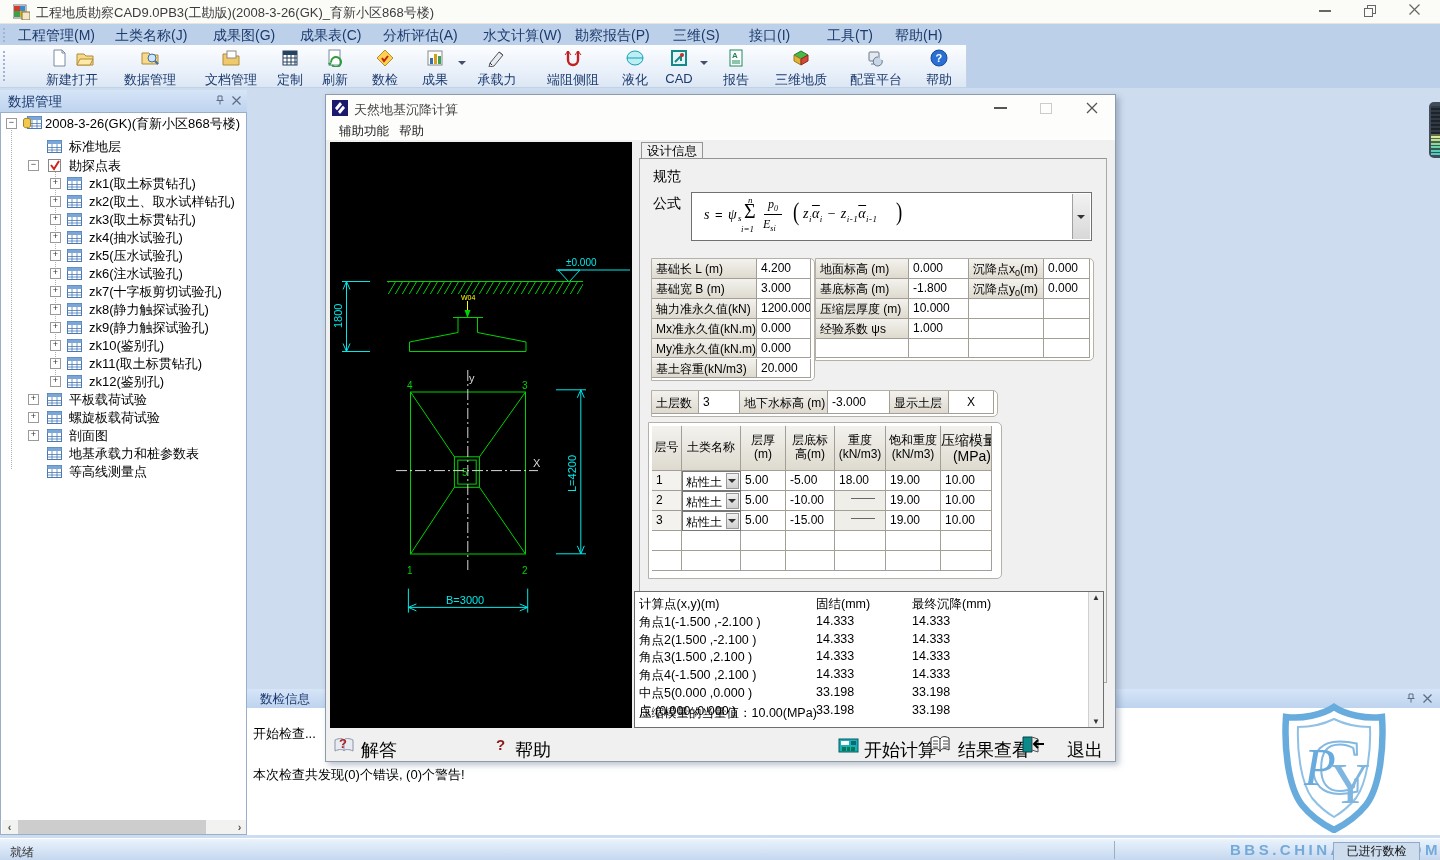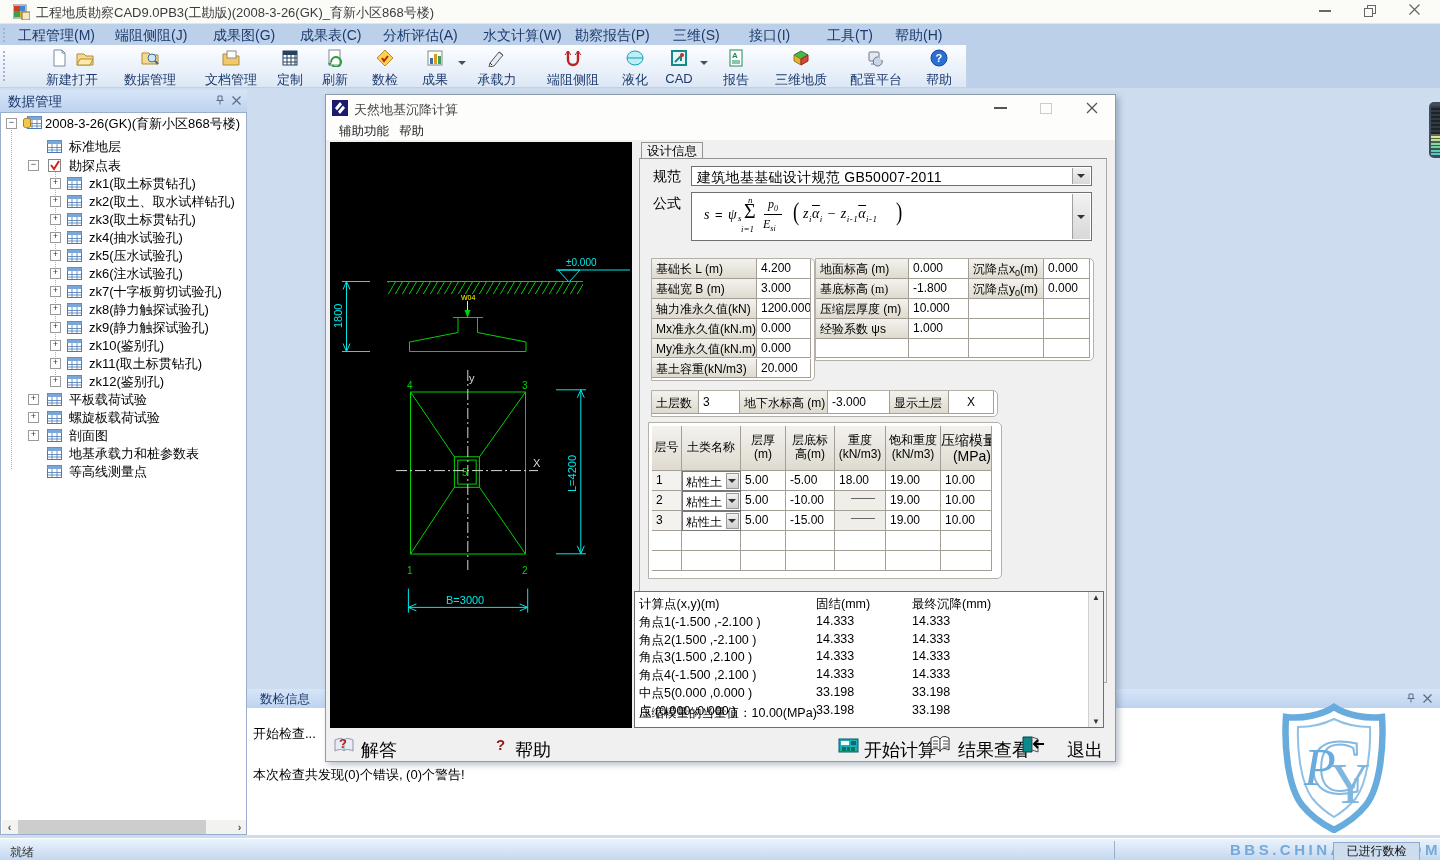--- a/index.html
+++ b/index.html
@@ -75,21 +75,21 @@
   </svg>
 <div class="ab" style="left:1319px;top:10px;width:12px;height:1.5px;background:#666"></div>
 <div class="ab" style="left:1367px;top:5px;width:7px;height:7px;border:1px solid #666;background:#fbfbf8"></div>
 <div class="ab" style="left:1364px;top:8px;width:7px;height:7px;border:1px solid #666;background:#fbfbf8"></div>
 <svg class="ab" style="left:1409px;top:4px" width="11" height="11" viewBox="0 0 11 11">
     <path d="M0.5 0.5l10 10M10.5 0.5l-10 10" stroke="#666" stroke-width="1.2"></path>
   </svg>
 <div class="ab" id="menubar">
  <div class="ab grip" style="left:3px;top:4px;height:14px"></div>
  <span class="mitem" style="left:18px">工程管理(M)</span>
- <span class="mitem" style="left:115px">端阻侧阻(J)</span>
+ <span class="mitem" style="left:115px">土类名称(J)</span>
  <span class="mitem" style="left:213px">成果图(G)</span>
  <span class="mitem" style="left:300px">成果表(C)</span>
  <span class="mitem" style="left:383px">分析评估(A)</span>
  <span class="mitem" style="left:483px">水文计算(W)</span>
  <span class="mitem" style="left:575px">勘察报告(P)</span>
  <span class="mitem" style="left:673px">三维(S)</span>
  <span class="mitem" style="left:749px">接口(I)</span>
  <span class="mitem" style="left:827px">工具(T)</span>
  <span class="mitem" style="left:895px">帮助(H)</span>
 </div>
@@ -492,26 +492,20 @@
 <line x1="78.4" y1="446.6" x2="78.4" y2="470.6" stroke="#00e8e8"></line>
 <line x1="197.7" y1="446.6" x2="197.7" y2="470.6" stroke="#00e8e8"></line>
 <path d="M78.4 465.4l8 -3.5M78.4 465.4l8 3.5" stroke="#00e8e8" fill="none"></path>
 <path d="M197.7 465.4l-8 -3.5M197.7 465.4l-8 3.5" stroke="#00e8e8" fill="none"></path>
 <text x="116" y="462" fill="#00e8e8" font-size="11" font-family="Liberation Sans">B=3000</text>
 </svg>
     </div>
  <div class="ab" id="tab">设计信息</div>
  <div class="ab" id="tabpage"></div>
  <div class="dlbl" style="left:327px;top:73px">规范</div>
- <div class="combo" style="left:365px;top:71px;width:401px;height:20px">
-      <span style="position:absolute;left:5px;top:2px;font-size:14px;letter-spacing:0.3px">建筑地基基础设计规范 GB50007-2011</span>
-      <div class="cbtn">
-        <div class="carr"></div>
-      </div>
-    </div>
  <div class="dlbl" style="left:327px;top:100px">公式</div>
  <div class="combo" style="left:365px;top:97px;width:401px;height:49px">
       <span style="position:absolute;left:12px;top:14px;font-family:'Liberation Serif',serif;font-style:italic;font-size:14px">s</span>
       <span style="position:absolute;left:23px;top:14px;font-size:13px">=</span>
       <span style="position:absolute;left:36px;top:14px;font-family:'Liberation Serif',serif;font-style:italic;font-size:14px">ψ</span>
       <span style="position:absolute;left:46px;top:20px;font-family:'Liberation Serif',serif;font-style:italic;font-size:9px">s</span>
       <span style="position:absolute;left:56px;top:2px;font-family:'Liberation Serif',serif;font-style:italic;font-size:9px">n</span>
       <span style="position:absolute;left:52px;top:7px;font-family:'Liberation Serif',serif;font-size:20px">Σ</span>
       <span style="position:absolute;left:49px;top:31px;font-family:'Liberation Serif',serif;font-style:italic;font-size:9px">i=1</span>
       <span style="position:absolute;left:72px;top:4px;font-family:'Liberation Serif',serif;font-style:italic;font-size:12px;border-bottom:1px solid #000;padding:0 4px 1px 4px">p<sub style="font-size:8px">0</sub></span>
@@ -534,21 +528,21 @@
  <div class="cell gval" style="left:431px;top:223.7px;width:54px;height:19.9px;">0.000</div>
  <div class="cell glab" style="left:326px;top:243.6px;width:105px;height:19.9px;">My准永久值(kN.m)</div>
  <div class="cell gval" style="left:431px;top:243.6px;width:54px;height:19.9px;">0.000</div>
  <div class="cell glab" style="left:326px;top:263.5px;width:105px;height:19.9px;">基土容重(kN/m3)</div>
  <div class="cell gval" style="left:431px;top:263.5px;width:54px;height:19.9px;">20.000</div>
  <div class="ab" style="left:489px;top:163px;width:277px;height:101px;border:1px solid #b5b1a8;border-radius:0 5px 5px 0;background:#fff"></div>
  <div class="cell glab" style="left:490px;top:164px;width:93px;height:19.9px;">地面标高 (m)</div>
  <div class="cell gval" style="left:583px;top:164px;width:60px;height:19.9px;">0.000</div>
  <div class="cell glab" style="left:643px;top:164px;width:75px;height:19.9px;">沉降点x<sub style="font-size:9px">0</sub>(m)</div>
  <div class="cell gval" style="left:718px;top:164px;width:46px;height:19.9px;">0.000</div>
- <div class="cell glab" style="left:490px;top:183.9px;width:93px;height:19.9px;font-family:Liberation Serif, serif;">基底标高 (m)</div>
+ <div class="cell glab" style="left:490px;top:183.9px;width:93px;height:19.9px;">基底标高 (m)</div>
  <div class="cell gval" style="left:583px;top:183.9px;width:60px;height:19.9px;">-1.800</div>
  <div class="cell glab" style="left:643px;top:183.9px;width:75px;height:19.9px;">沉降点y<sub style="font-size:9px">0</sub>(m)</div>
  <div class="cell gval" style="left:718px;top:183.9px;width:46px;height:19.9px;">0.000</div>
  <div class="cell glab" style="left:490px;top:203.8px;width:93px;height:19.9px;">压缩层厚度 (m)</div>
  <div class="cell gval" style="left:583px;top:203.8px;width:60px;height:19.9px;">10.000</div>
  <div class="cell gval" style="left:643px;top:203.8px;width:75px;height:19.9px;"></div>
  <div class="cell gval" style="left:718px;top:203.8px;width:46px;height:19.9px;"></div>
  <div class="cell glab" style="left:490px;top:223.7px;width:93px;height:19.9px;">经验系数 ψs</div>
  <div class="cell gval" style="left:583px;top:223.7px;width:60px;height:19.9px;">1.000</div>
  <div class="cell gval" style="left:643px;top:223.7px;width:75px;height:19.9px;"></div>

